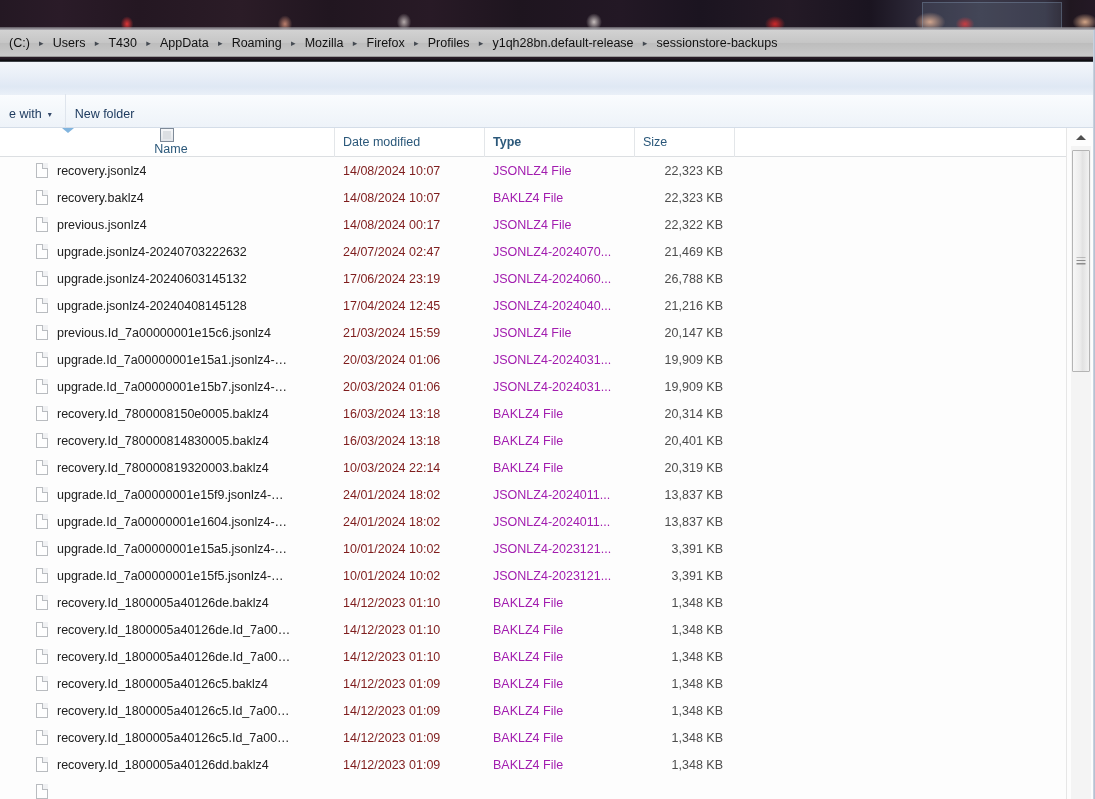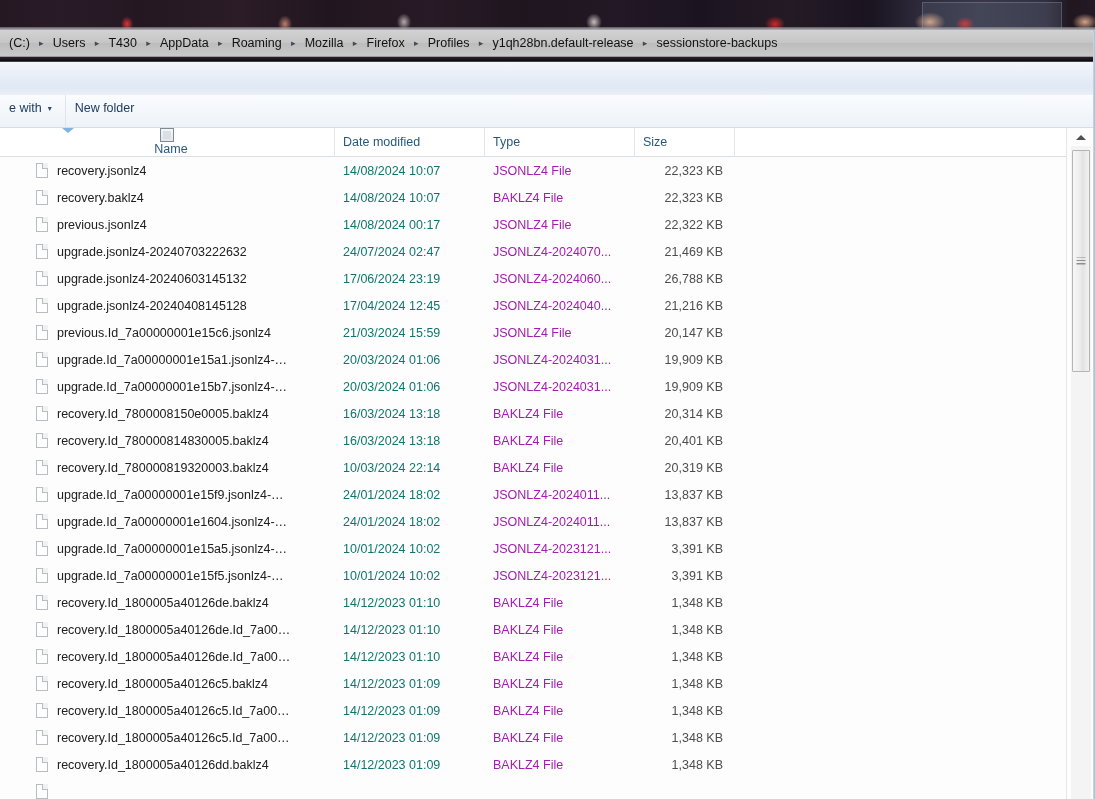--- a/index.html
+++ b/index.html
@@ -93,21 +93,21 @@
     width: 1095px; height: 33px;
     background: linear-gradient(180deg, #f3f6fb 0%, #e8eef7 45%, #dfe8f4 75%, #eaf0f8 100%);
   }
   #toolbar-row {
     position: absolute;
     left: 0; top: 95px;
     width: 1095px; height: 33px;
     background: linear-gradient(180deg, #fafcfe 0%, #f3f7fb 55%, #eef3f9 100%);
     border-bottom: 1px solid #d4dde8;
     display: flex;
-    align-items: flex-start;
+    align-items: flex-end;
   }
   .toolbar-btn {
     font-size: 12.5px;
     color: #1f3c60;
     padding: 4px 9px;
     line-height: 18px;
     display: flex;
     align-items: center;
     gap: 6px;
     white-space: nowrap;
@@ -140,21 +140,21 @@
     height: 29px;
     display: flex;
     align-items: center;
     font-size: 12.5px;
     color: #2b587a;
     border-right: 1px solid #e3e6e9;
     padding-left: 8px;
   }
   .col-name { width: 335px; flex-direction: column; }
   .col-date { width: 150px; }
-  .col-type { width: 150px; }
+  .col-type { width: 150px; font-weight: bold; }
   .col-size { width: 100px; }
   .col-spacer { width: 331px; border-right: none; }
 
   #header-checkbox {
     width: 14px; height: 14px;
     border: 1px solid #7f8b99;
     background: linear-gradient(180deg, #f6f7f9, #e3e6ea);
     margin-right: 14px;
     margin-left: 6px;
     flex: none;
@@ -218,21 +218,21 @@
     border-bottom: 1px solid #b9bcc0;
   }
   .name-text {
     overflow: hidden;
     text-overflow: clip;
     white-space: nowrap;
   }
   .cell-date {
     width: 150px;
     padding-left: 8px;
-    color: #0f766e;
+    color: #7f1d1d;
   }
   .cell-type {
     width: 150px;
     padding-left: 8px;
     color: #a21caf;
     overflow: hidden;
   }
   .cell-size {
     width: 100px;
     padding-right: 12px;

